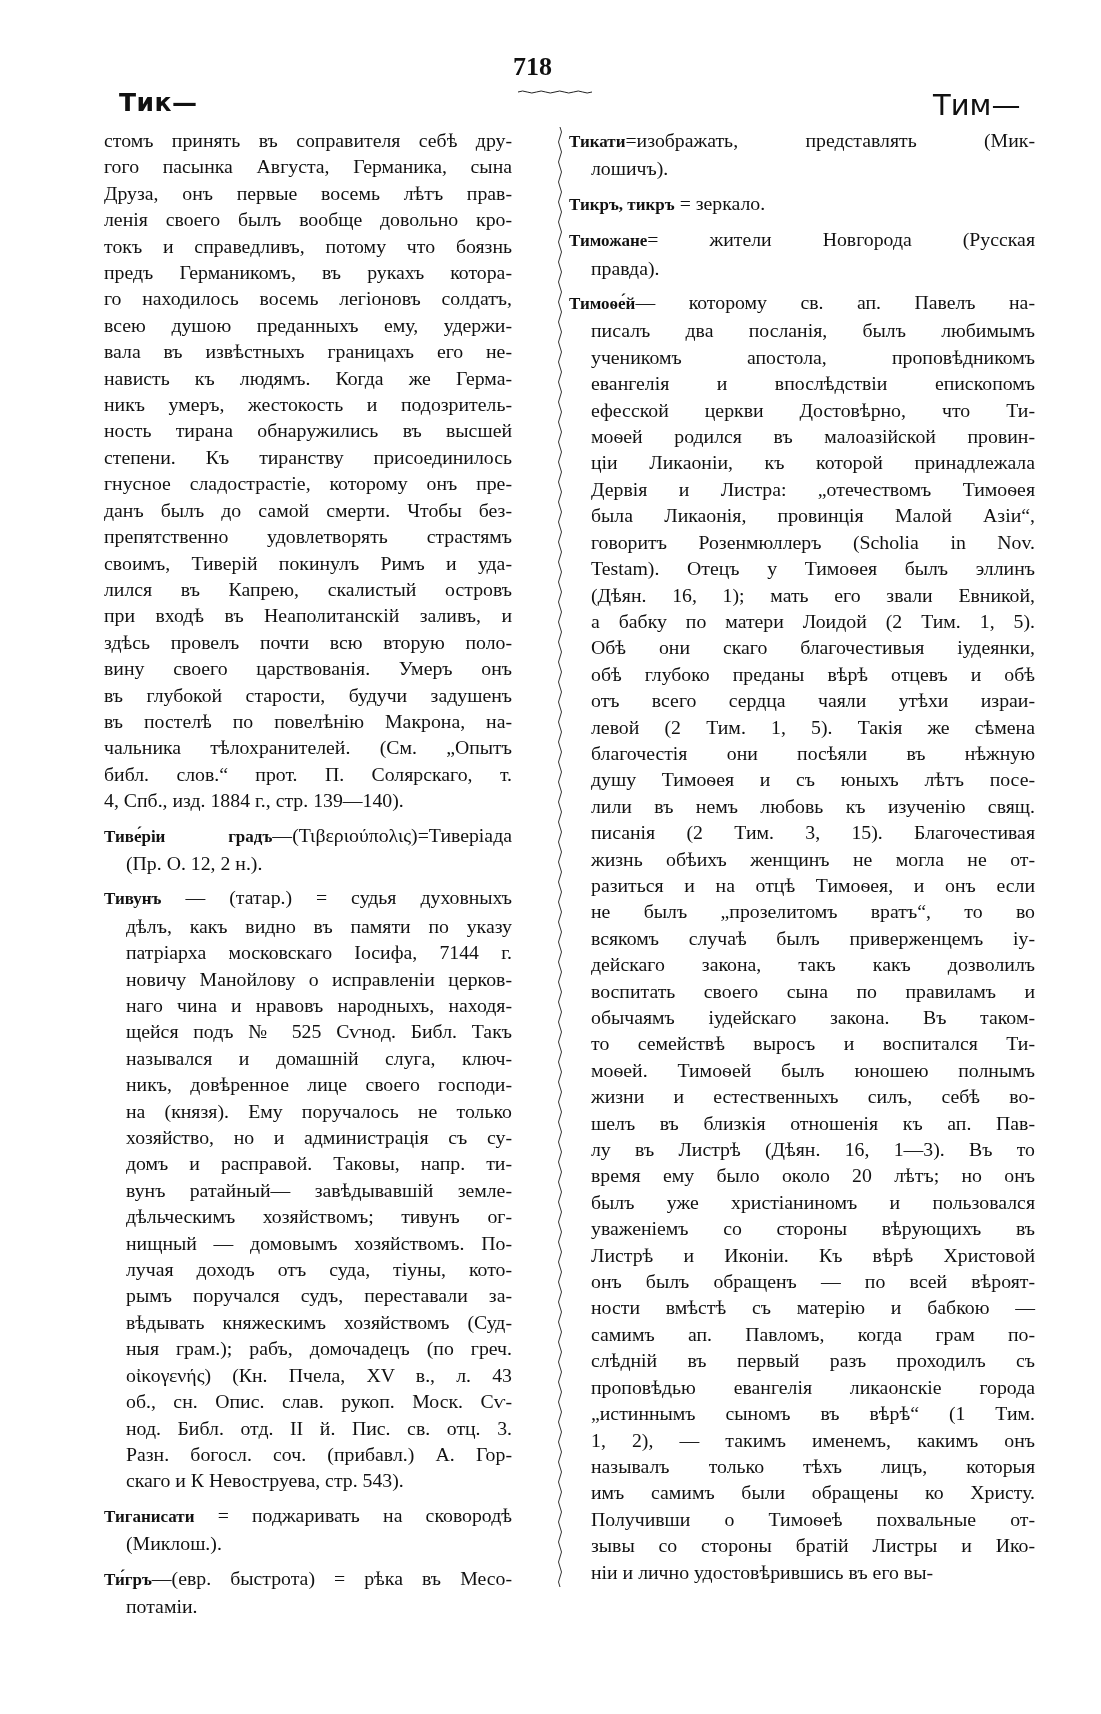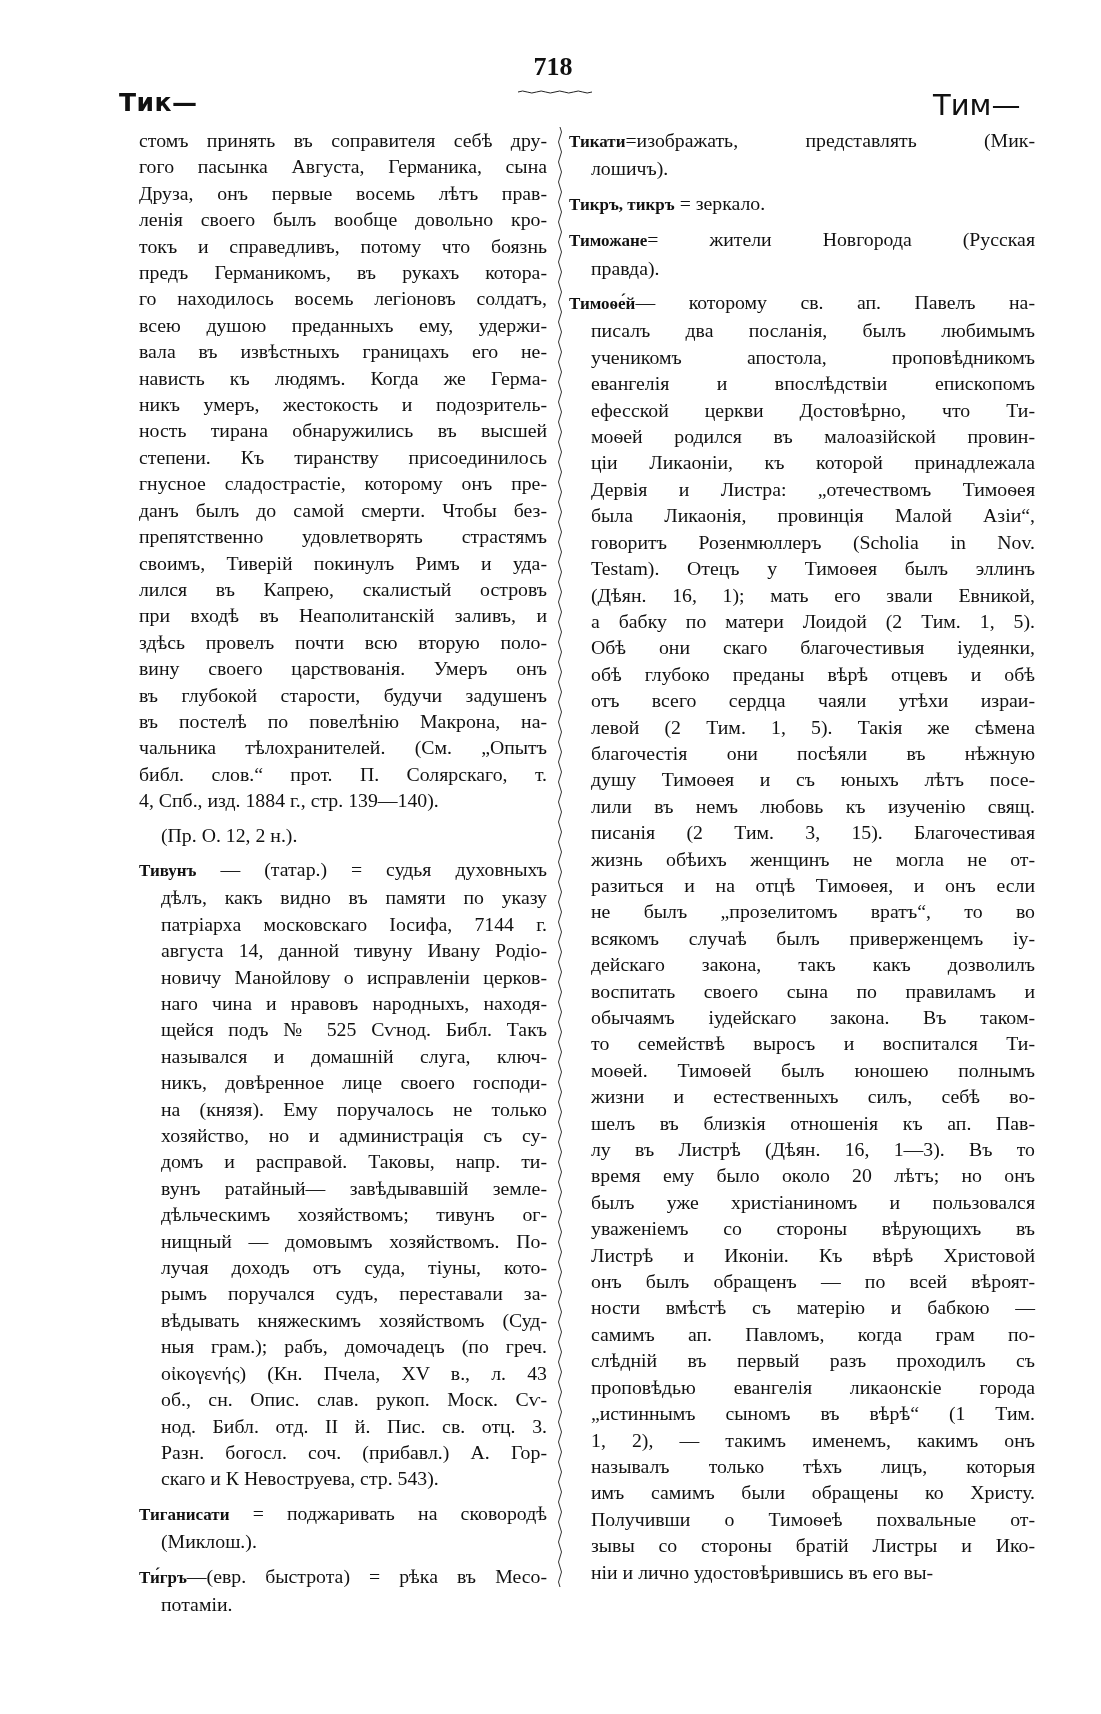--- a/index.html
+++ b/index.html
@@ -1,26 +1,26 @@
 <!DOCTYPE html>
 <html><head>
 <meta charset="utf-8">
 <style>
   html, body { margin: 0; padding: 0; background: #ffffff; }
   body { width: 1101px; height: 1714px; position: relative; overflow: hidden;
          font-family: "Liberation Serif", "DejaVu Serif", serif; color: #111; }
-  .page-number { position: absolute; left: 513px; top: 52px; width: 80px; text-align: center;
+  .page-number { position: absolute; left: 513px; top: 52px; width: 80px; 
                  font-size: 26px; font-weight: bold; }
   .page-number-rule { position: absolute; left: 518px; top: 90px; width: 74px; height: 4px; }
   .head-left { position: absolute; left: 119px; top: 88px; font-size: 25px; font-weight: bold;
                font-family: "DejaVu Sans", sans-serif; letter-spacing: 0.5px; }
   .head-right { position: absolute; left: 933px; top: 88px; font-size: 29px;
                 font-family: "DejaVu Sans", sans-serif; }
   .col { position: absolute; top: 127px; font-size: 19.8px; line-height: 26.4px; text-align: justify; }
-  .col-left { left: 104px; width: 408px; margin-left: 35px; }
+  .col-left { left: 104px; width: 408px; }
   .col-right { left: 569px; width: 466px; }
   .divider { position: absolute; left: 556px; top: 127px; width: 8px; height: 1460px; }
   .line { display: block; white-space: nowrap; text-align-last: justify; }
   .line.last { text-align-last: left; }
   .entry { margin-top: 0; }
   .entry.gap { margin-top: 8px; }
   .indent { padding-left: 22px; }
   .hw { font-weight: bold; font-family: Liberation Serif, serif; font-size: 17px; }
 </style>
 </head>
@@ -61,27 +61,27 @@
         <span class="line"><span>при входѣ въ Неаполитанскій заливъ, и</span></span>
         <span class="line"><span>здѣсь провелъ почти всю вторую поло-</span></span>
         <span class="line"><span>вину своего царствованія. Умеръ онъ</span></span>
         <span class="line"><span>въ глубокой старости, будучи задушенъ</span></span>
         <span class="line"><span>въ постелѣ по повелѣнію Макрона, на-</span></span>
         <span class="line"><span>чальника тѣлохранителей. (См. „Опытъ</span></span>
         <span class="line"><span>библ. слов.“ прот. П. Солярскаго, т.</span></span>
         <span class="line last"><span>4, Спб., изд. 1884 г., стр. 139—140).</span></span>
       </div>
       <div class="entry gap">
+        <span class="line"><span class="hw">Тиве́ріи градъ</span><span>—(Τιβεριούπολις)=Тиверіада</span></span>
         <span class="line last indent"><span>(Пр. О. 12, 2 н.).</span></span>
       </div>
       <div class="entry gap">
         <span class="line"><span class="hw">Тивунъ</span><span> — (татар.) = судья духовныхъ</span></span>
         <span class="line indent"><span>дѣлъ, какъ видно въ памяти по указу</span></span>
         <span class="line indent"><span>патріарха московскаго Іосифа, 7144 г.</span></span>
-        <span class="line indent"><span>августа 14, данной тивуну Ивану Родіо-</span></span>
         <span class="line indent"><span>новичу Манойлову о исправленіи церков-</span></span>
         <span class="line indent"><span>наго чина и нравовъ народныхъ, находя-</span></span>
         <span class="line indent"><span>щейся подъ № 525 Сѵнод. Библ. Такъ</span></span>
         <span class="line indent"><span>назывался и домашній слуга, ключ-</span></span>
         <span class="line indent"><span>никъ, довѣренное лице своего господи-</span></span>
         <span class="line indent"><span>на (князя). Ему поручалось не только</span></span>
         <span class="line indent"><span>хозяйство, но и администрація съ су-</span></span>
         <span class="line indent"><span>домъ и расправой. Таковы, напр. ти-</span></span>
         <span class="line indent"><span>вунъ ратайный— завѣдывавшій земле-</span></span>
         <span class="line indent"><span>дѣльческимъ хозяйствомъ; тивунъ ог-</span></span>

